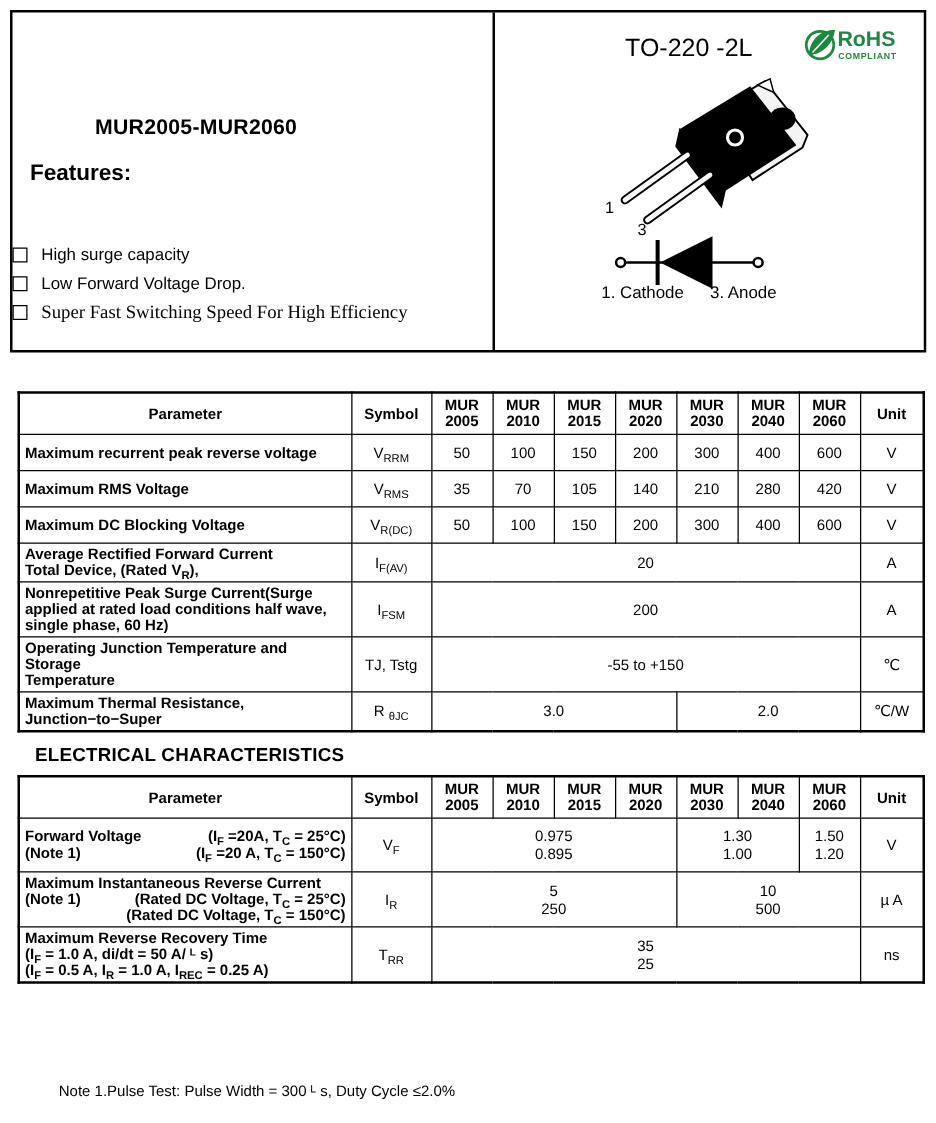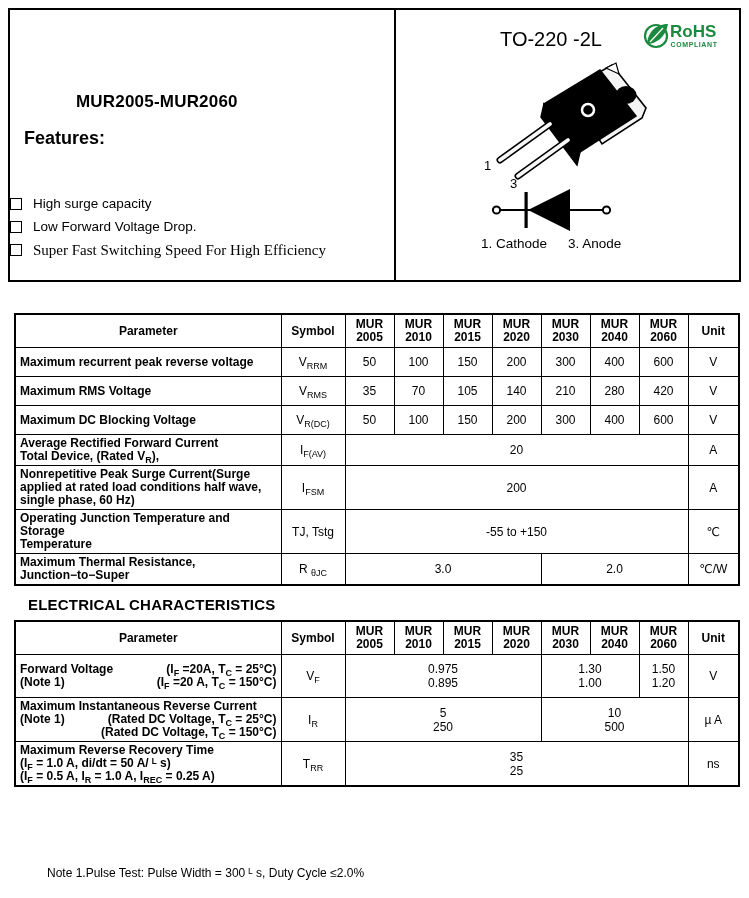--- a/index.html
+++ b/index.html
@@ -13,21 +13,21 @@
   .part-number{position:absolute;left:66px;top:82px;font-size:17px;font-weight:bold;letter-spacing:.2px;}
   .features-title{position:absolute;left:14px;top:118px;font-size:18px;font-weight:bold;}
   .features-list{position:absolute;left:0;top:146px;width:360px;margin-top:41px;}
   .feature-item{display:flex;align-items:flex-start;margin-bottom:9px;font-size:13.5px;line-height:14px;}
   .feature-item.serif{font-family:"Liberation Serif","DejaVu Serif",serif;font-size:15px;}
   .checkbox{display:inline-block;width:10px;height:10px;border:1.5px solid #000;margin:1px 11px 0 0;flex:0 0 auto;}
   .pkg-title{position:absolute;left:0;top:18px;width:310px;text-align:center;font-size:20px;}
   .rohs{position:absolute;right:4px;top:6px;}
   .pkg-drawing{position:absolute;left:84px;top:50px;}
   .diode-symbol{position:absolute;left:94px;top:176px;}
-  .pin-label{position:absolute;top:226px;font-size:13.5px;}
+  .pin-label{position:absolute;top:216px;font-size:13.5px;}
   .pin-label.cathode{left:85px;}
   .pin-label.anode{left:172px;}
 
   
   .sec1-heading{position:absolute;left:31px;top:292px;font-size:15px;}
   .sec1-heading .t{font-weight:bold;}
   .sec1-heading .s{font-size:11px;font-weight:normal;}
   .sec2-heading{position:absolute;left:28px;top:596px;font-size:15px;font-weight:bold;letter-spacing:.2px;}
   .note-line{position:absolute;left:47px;top:866px;font-size:12px;}
 

